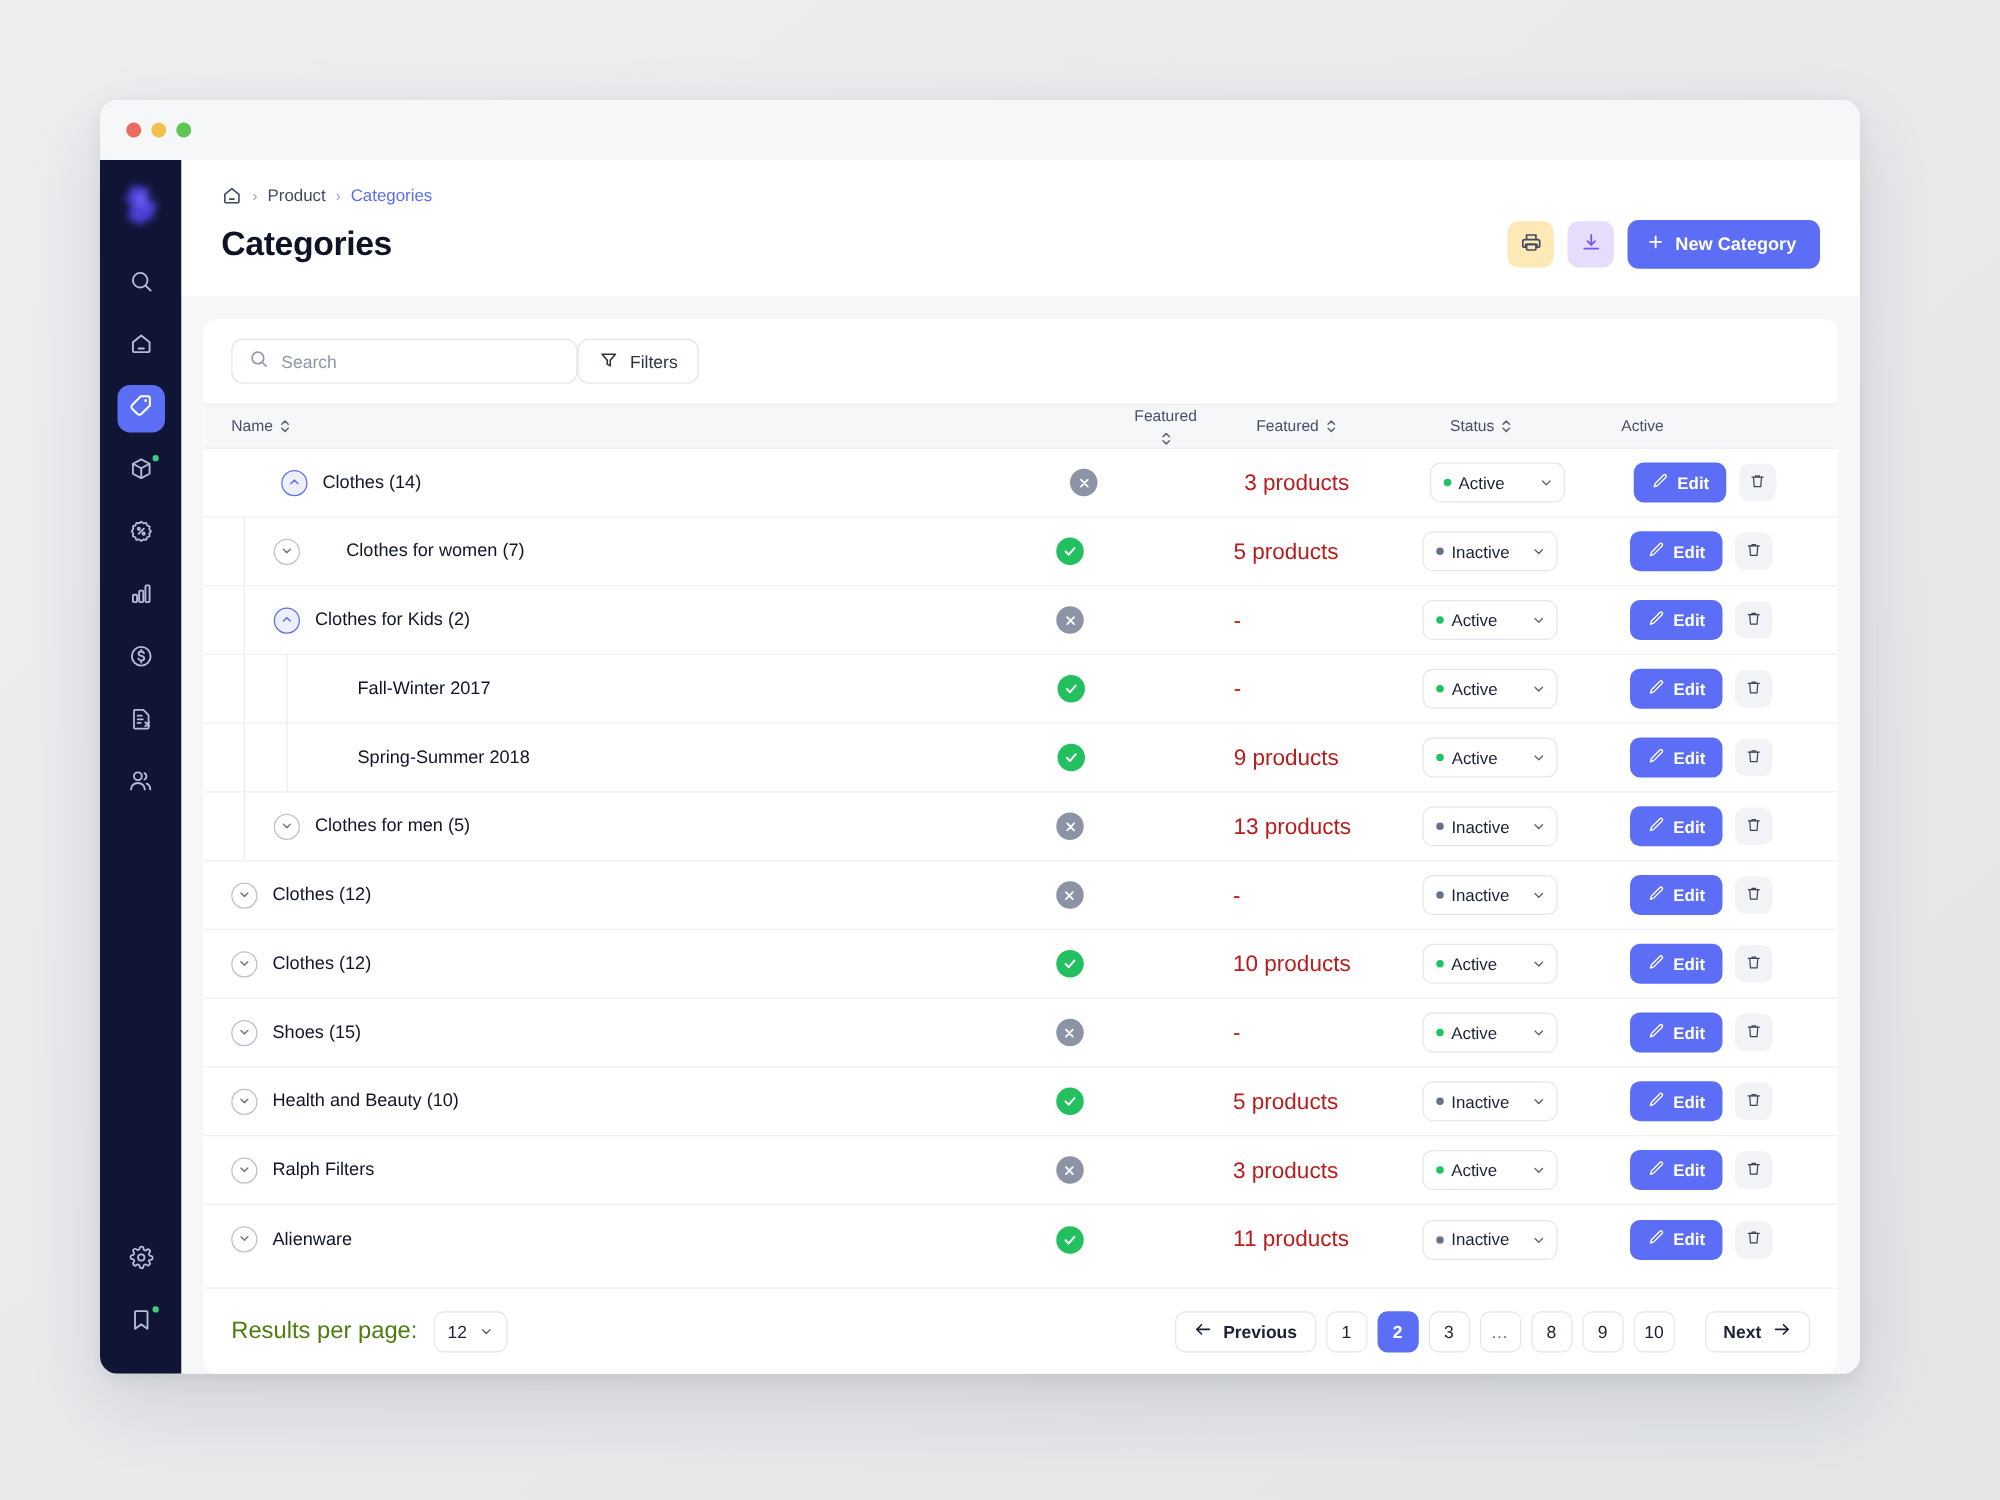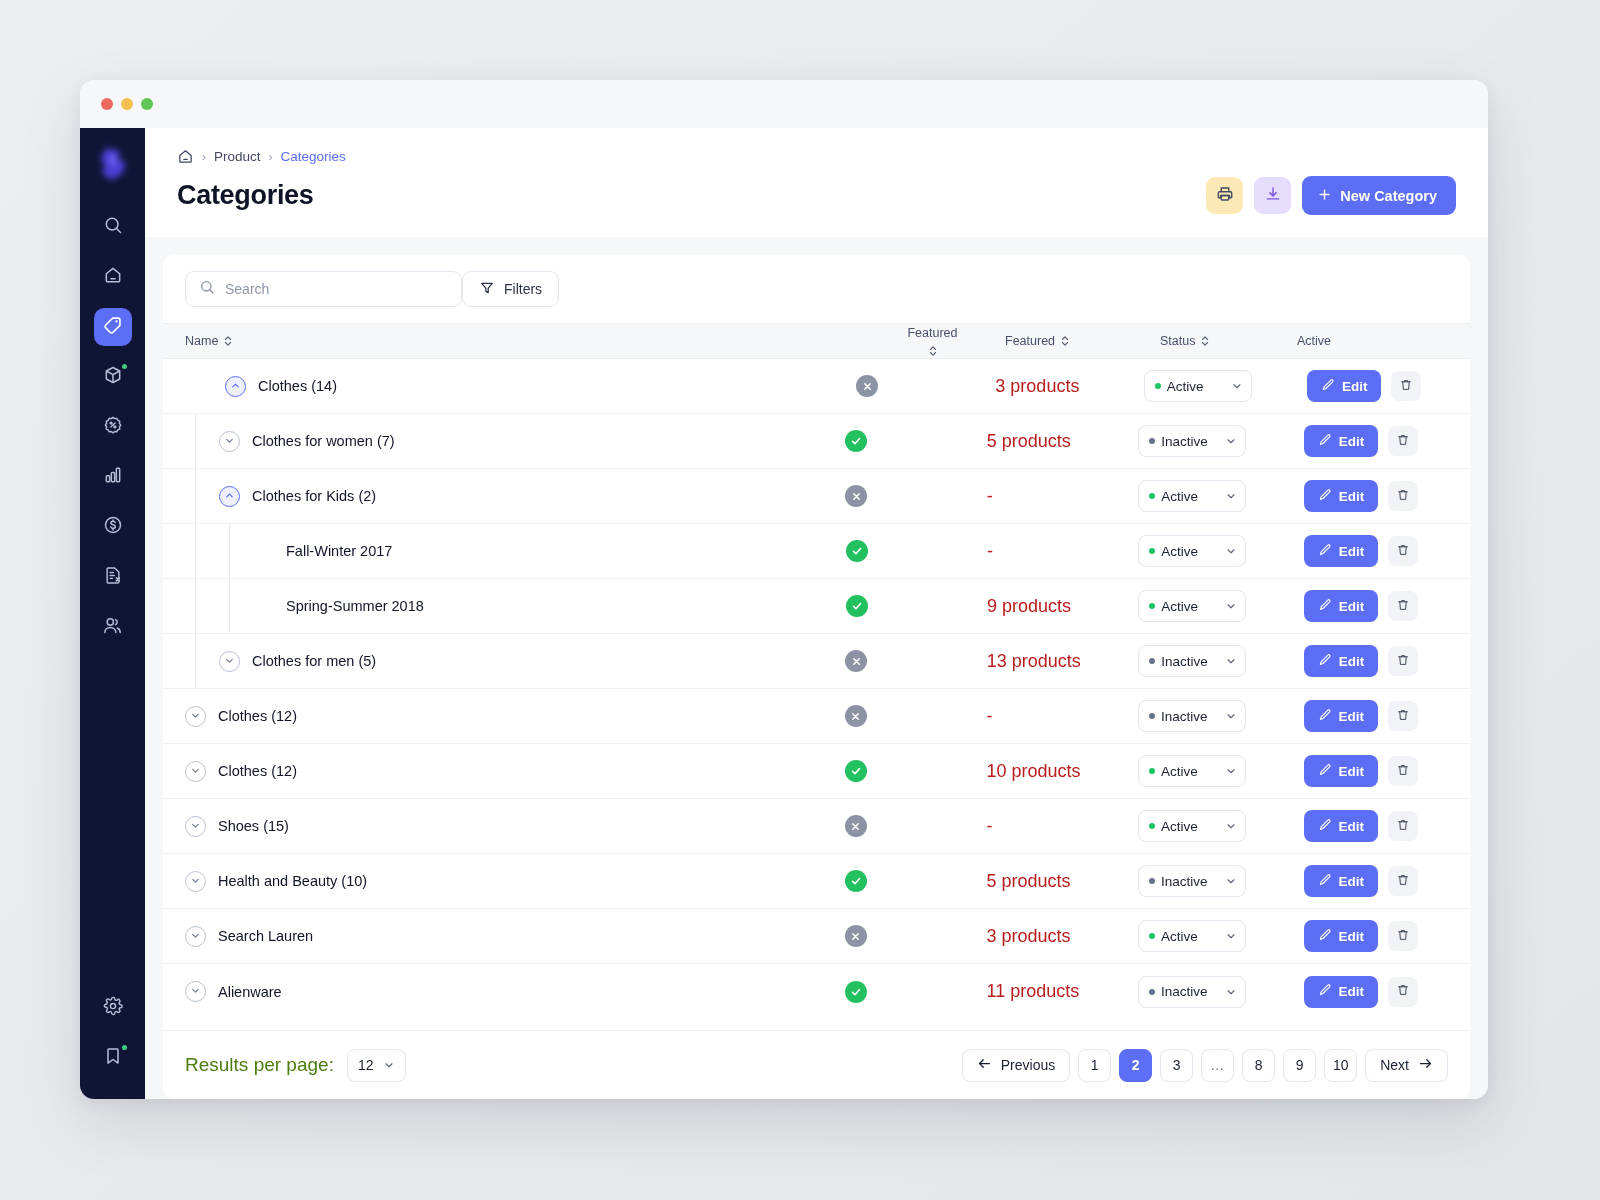--- a/index.html
+++ b/index.html
@@ -296,21 +296,21 @@
   .pages { display: flex; align-items: center; gap: 8px; }
   .pg {
     height: 33px; min-width: 33px;
     border: 1px solid #e3e6ec;
     background: #fff;
     border-radius: 8px;
     display: flex; align-items: center; justify-content: center;
     font-family: inherit; font-size: 14px; color: #1a2133;
     padding: 0 6px;
   }
-  .pg.wide { padding: 0 14px; gap: 9px; font-weight: 400; }
+  .pg.wide { padding: 0 14px; gap: 9px; font-weight: 700; margin-left: 16px; }
   .pg.current { background: #5b6ef5; border-color: #5b6ef5; color: #fff; font-weight: 600; }
   .pg.dots { color: #5c6478; letter-spacing: 1px; }
 </style>
 </head>
 <body>
 
 <div class="window">
 
   <div class="titlebar">
     <span class="dot red"></span>
@@ -592,21 +592,21 @@
                   <button class="del-btn">
                     <span><svg width="14" height="14" viewBox="0 0 24 24" fill="none" stroke="currentColor" stroke-width="1.7" stroke-linecap="round" stroke-linejoin="round">
                         <path d="M4.5 6.5 h15"></path>
                         <path d="M9.5 6.5 V4.5 h5 v2"></path>
                         <path d="M6.5 6.5 l1 13 h9 l1 -13"></path>
                       </svg></span>
                   </button>
                 </div>
               </div>
               <div class="trow">
-                <div class="name-cell" style="padding-left: 34px;">
+                <div class="name-cell" style="padding-left: 34px; gap: 25px;">
                   <button class="chev-btn">
                     <span><svg width="11" height="11" viewBox="0 0 24 24" fill="none" stroke="currentColor" stroke-width="2.6" stroke-linecap="round" stroke-linejoin="round">
                         <path d="M6 9.5 L12 15.5 L18 9.5"></path>
                       </svg></span>
                   </button>
                   <span class="row-label">Clothes for women (7)</span>
                 </div>
                 <div class="featured-cell">
                   <span class="fbadge yes">
                     <svg width="12" height="12" viewBox="0 0 24 24" fill="none" stroke="#fff" stroke-width="3.2" stroke-linecap="round" stroke-linejoin="round">
@@ -993,21 +993,21 @@
                   </button>
                 </div>
               </div>
               <div class="trow">
                 <div class="name-cell" style="padding-left: 0px;">
                   <button class="chev-btn">
                     <span><svg width="11" height="11" viewBox="0 0 24 24" fill="none" stroke="currentColor" stroke-width="2.6" stroke-linecap="round" stroke-linejoin="round">
                         <path d="M6 9.5 L12 15.5 L18 9.5"></path>
                       </svg></span>
                   </button>
-                  <span class="row-label">Search Lauren</span>
+                  <span class="row-label">Ralph Filters</span>
                 </div>
                 <div class="featured-cell">
                   <span class="fbadge no">
                     <svg width="11" height="11" viewBox="0 0 24 24" fill="none" stroke="#fff" stroke-width="3.2" stroke-linecap="round">
                       <path d="M6 6 L18 18 M18 6 L6 18"></path>
                     </svg>
                   </span>
                 </div>
                 <div class="products-cell">3 products</div>
                 <div class="status-cell">

